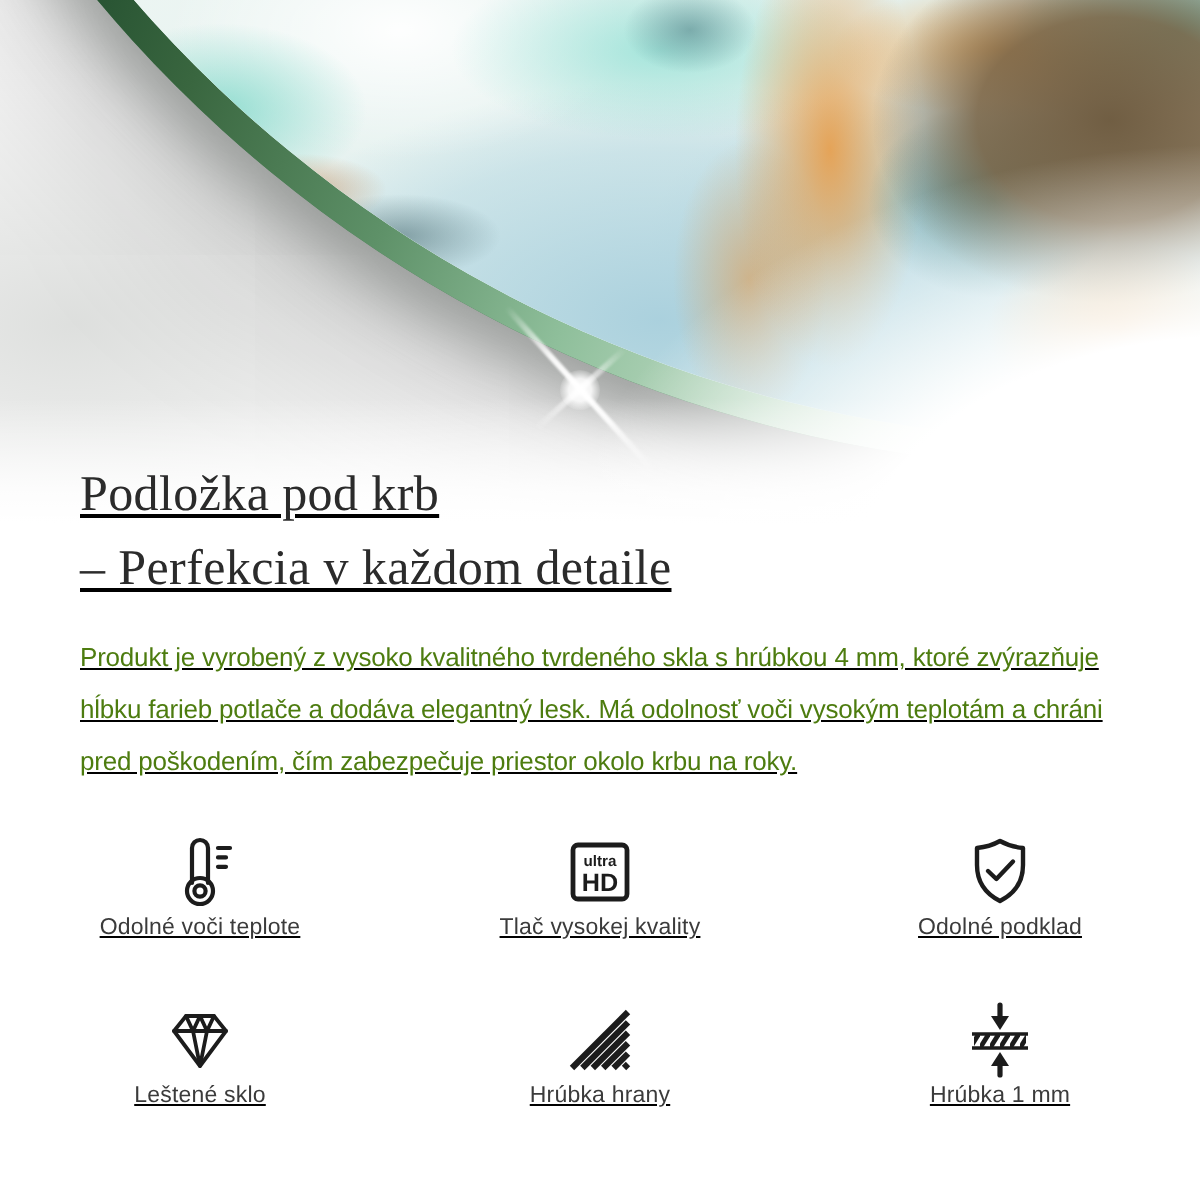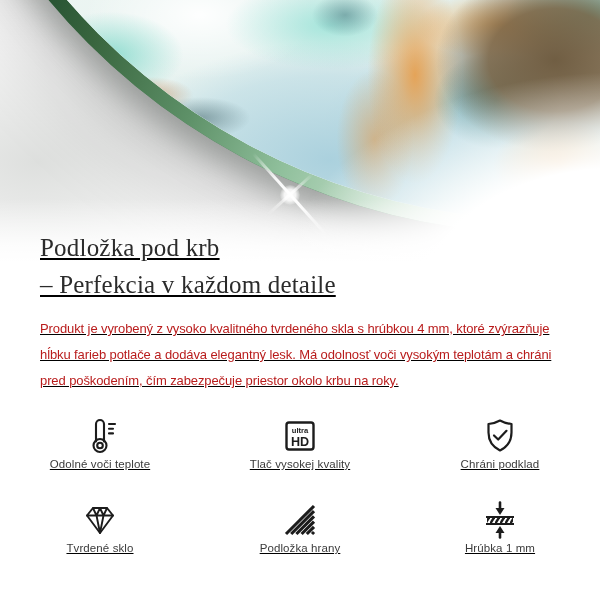--- a/index.html
+++ b/index.html
@@ -51,21 +51,21 @@
   .hero-fade{position:absolute;inset:0;z-index:5;pointer-events:none;
     background:
       radial-gradient(ellipse 470px 300px at 103% 110%, #fff 40%, rgba(255,255,255,0) 72%),
       linear-gradient(to bottom, rgba(255,255,255,0) 76%, rgba(255,255,255,.85) 94%, #fff 100%);}
 
   
   .content{position:absolute;inset:0;z-index:10;padding:229px 40px 0 40px;box-sizing:border-box;text-decoration:underline;}
   h1{margin:0 0 13px 0;font-family:"Liberation Serif","DejaVu Serif",serif;font-weight:400;
      font-size:25px;line-height:37px;color:#2b2b2b;letter-spacing:.2px;}
   h1 span{display:block;}
-  .desc{margin:0;font-size:13px;line-height:26px;color:#b91c1c;max-width:552px;letter-spacing:-.1px;}
+  .desc{margin:0;font-size:13px;line-height:26px;color:#4d7c0f;max-width:552px;letter-spacing:-.1px;}
 
   .features{margin:20px -40px 0 -40px;display:grid;grid-template-columns:repeat(3,1fr);row-gap:28px;}
   .feature{display:flex;flex-direction:column;align-items:center;}
   .icon-wrap{height:44px;display:flex;align-items:center;justify-content:center;}
   .feature-label{font-size:11.5px;color:#3b3b3b;letter-spacing:.1px;}
   svg{display:block;}
   svg .stroke{fill:none;stroke:#1c1c1c;stroke-width:2.1;stroke-linecap:round;stroke-linejoin:round;}
   svg .fill{fill:#1c1c1c;stroke:none;}
   svg text{font-family:"Liberation Sans","DejaVu Sans",sans-serif;fill:#1c1c1c;}
 </style>
@@ -122,47 +122,47 @@
         <div class="feature-label">Tlač vysokej kvality</div>
       </div>
 
       <div class="feature">
         <div class="icon-wrap">
           <svg width="40" height="40" viewBox="0 0 40 40">
             <path class="stroke" style="stroke-width:2.2" d="M20 4.5 C23.5 6.5 27.5 7.6 31.5 8 L31.5 16.5 C31.5 25.5 27 31 20 34.5 C13 31 8.5 25.5 8.5 16.5 L8.5 8 C12.5 7.6 16.5 6.5 20 4.5 Z"></path>
             <path class="stroke" style="stroke-width:2.2" d="M14 19.5 L18.2 23.5 L26.5 14.8"></path>
           </svg>
         </div>
-        <div class="feature-label">Chráni podklad</div>
+        <div class="feature-label">Odolné podklad</div>
       </div>
 
       <div class="feature">
         <div class="icon-wrap">
           <svg width="40" height="40" viewBox="0 0 40 40">
             <path class="stroke" style="stroke-width:1.9" d="M13 8 H27 L33 15.5 L20 33 L7 15.5 Z"></path>
             <path class="stroke" style="stroke-width:1.9" d="M7 15.5 H33 M13 8 L16.5 15.5 L20 8 L23.5 15.5 L27 8 M16.5 15.5 L20 33 L23.5 15.5"></path>
           </svg>
         </div>
-        <div class="feature-label">Tvrdené sklo</div>
+        <div class="feature-label">Leštené sklo</div>
       </div>
 
       <div class="feature">
         <div class="icon-wrap">
           <svg width="40" height="40" viewBox="0 0 40 40">
             <g stroke="#1c1c1c" stroke-width="3.1" stroke-linecap="butt" fill="none">
               <path d="M6 34 L34 6"></path>
               <path d="M11.2 34 L34 11.2"></path>
               <path d="M16.4 34 L34 16.4"></path>
               <path d="M21.6 34 L34 21.6"></path>
               <path d="M26.8 34 L34 26.8"></path>
               <path d="M32 34 L34 32"></path>
             </g>
           </svg>
         </div>
-        <div class="feature-label">Podložka hrany</div>
+        <div class="feature-label">Hrúbka hrany</div>
       </div>
 
       <div class="feature">
         <div class="icon-wrap">
           <svg width="40" height="40" viewBox="0 0 40 40">
             <defs>
               <pattern id="hatch" width="5" height="8" patternUnits="userSpaceOnUse">
                 <path d="M0 8 L5 0" stroke="#1c1c1c" stroke-width="2.4" fill="none"></path>
               </pattern>
             </defs>

